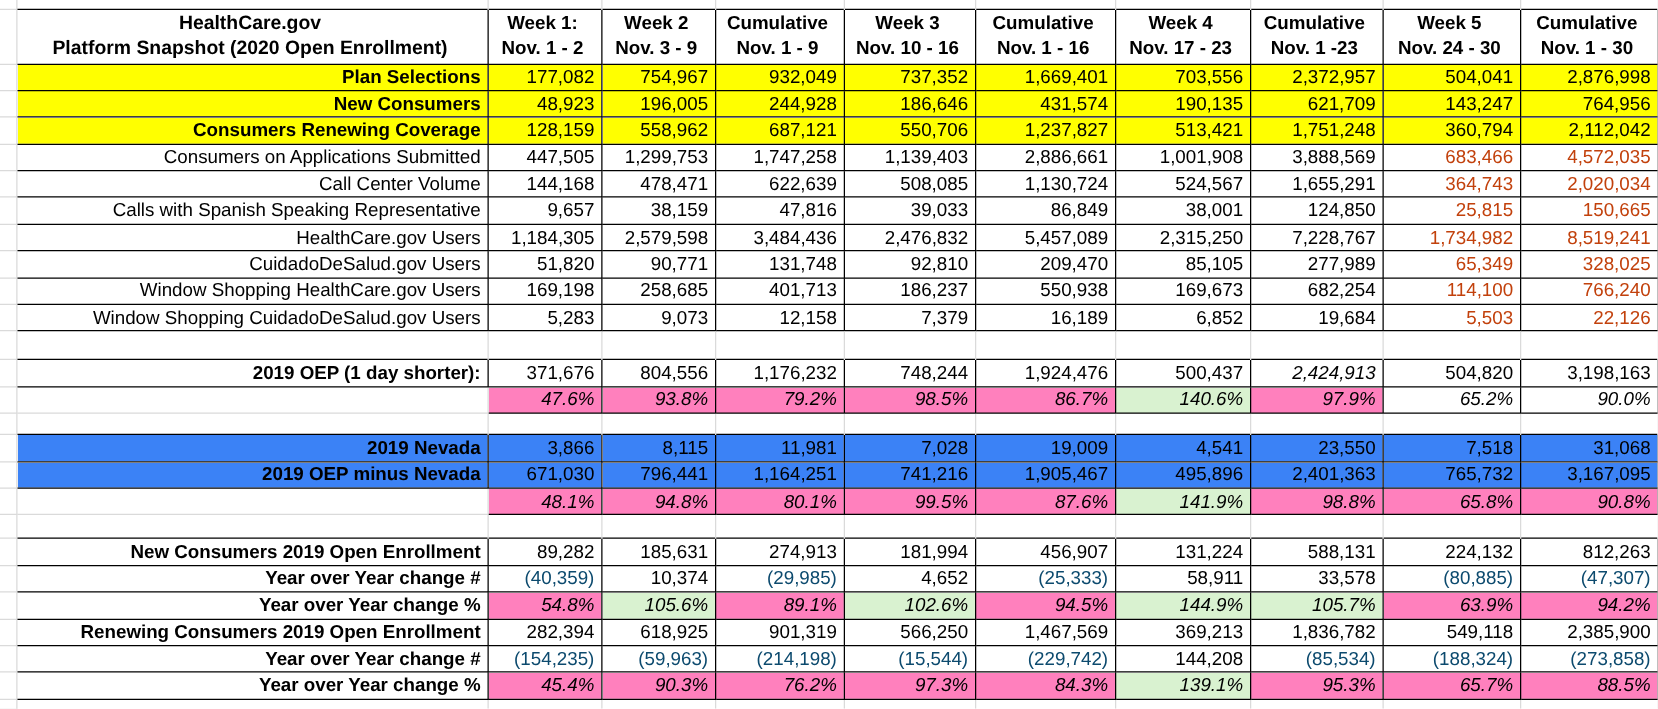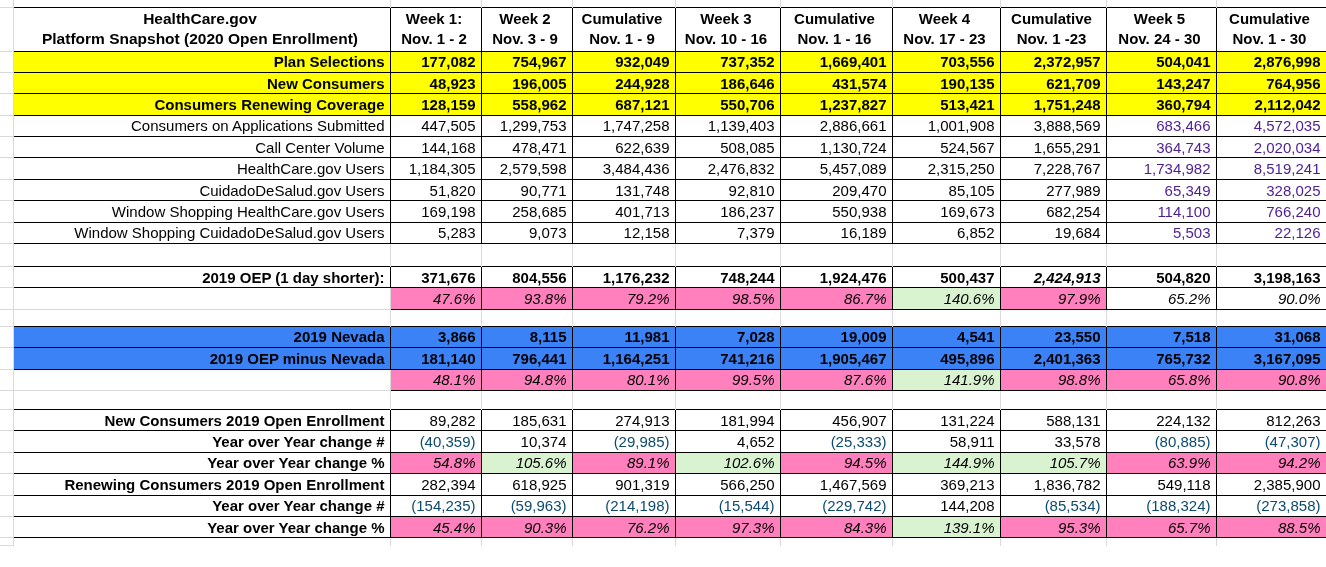--- a/index.html
+++ b/index.html
@@ -7,28 +7,28 @@
   table{border-collapse:collapse;table-layout:fixed;width:1326px;}
   td,th{height:21.4px;padding:0 5px 0 2px;white-space:nowrap;overflow:hidden;
         font-size:15px;font-weight:normal;box-sizing:border-box;vertical-align:middle;}
   .gut{padding:0;border-right:1px solid #DADADA;border-bottom:1px solid #DADADA;}
   .gl{padding:0;border-right:1px solid #DADADA;}
   .bc{border:1.5px solid #000;}
   .nb{border:none;border-right:1px solid #DADADA;border-bottom:1px solid #DADADA;}
   .lab{text-align:right;font-weight:bold;padding-left:12px;}
   .lab.reg{font-weight:normal;}
   .num{text-align:right;}
-  .bold{font-weight:bold;}
+  .bold{font-weight:normal;}
   .it{font-style:italic;}
   .yl{background:#FFFF00;}
   .or{background:#3b82f6;}
   .pk{background:#FF80BD;padding-left:16px;}
   .gr{background:#D9F2D0;margin-top:47px;}
   .red{color:#0c4a6e;}
-  .mut{color:#4c1d95;}
+  .mut{color:#c2410c;}
   .hdr{height:44px;}
   .hdr .wk{text-align:center;font-weight:bold;line-height:20px;}
   .title{text-align:center;font-weight:bold;font-size:15.5px;line-height:20px;}
   .gap td{height:auto;}
 </style>
 </head>
 <body>
 
 <div>
   <table>
@@ -162,20 +162,33 @@
           <td class="bc num">622,639</td>
           <td class="bc num">508,085</td>
           <td class="bc num">1,130,724</td>
           <td class="bc num">524,567</td>
           <td class="bc num">1,655,291</td>
           <td class="bc num mut">364,743</td>
           <td class="bc num mut">2,020,034</td>
         </tr>
         <tr>
           <td class="gut"></td>
+          <td class="bc lab reg">Calls with Spanish Speaking Representative</td>
+          <td class="bc num">9,657</td>
+          <td class="bc num">38,159</td>
+          <td class="bc num">47,816</td>
+          <td class="bc num">39,033</td>
+          <td class="bc num">86,849</td>
+          <td class="bc num">38,001</td>
+          <td class="bc num">124,850</td>
+          <td class="bc num mut">25,815</td>
+          <td class="bc num mut">150,665</td>
+        </tr>
+        <tr>
+          <td class="gut"></td>
           <td class="bc lab reg">HealthCare.gov Users</td>
           <td class="bc num">1,184,305</td>
           <td class="bc num">2,579,598</td>
           <td class="bc num">3,484,436</td>
           <td class="bc num">2,476,832</td>
           <td class="bc num">5,457,089</td>
           <td class="bc num">2,315,250</td>
           <td class="bc num">7,228,767</td>
           <td class="bc num mut">1,734,982</td>
           <td class="bc num mut">8,519,241</td>
@@ -280,21 +293,21 @@
           <td class="bc num or bold">7,028</td>
           <td class="bc num or bold">19,009</td>
           <td class="bc num or bold">4,541</td>
           <td class="bc num or bold">23,550</td>
           <td class="bc num or bold">7,518</td>
           <td class="bc num or bold">31,068</td>
         </tr>
         <tr>
           <td class="gut"></td>
           <td class="bc lab or">2019 OEP minus Nevada</td>
-          <td class="bc num or bold">181,140</td>
+          <td class="bc num or bold">671,030</td>
           <td class="bc num or bold">796,441</td>
           <td class="bc num or bold">1,164,251</td>
           <td class="bc num or bold">741,216</td>
           <td class="bc num or bold">1,905,467</td>
           <td class="bc num or bold">495,896</td>
           <td class="bc num or bold">2,401,363</td>
           <td class="bc num or bold">765,732</td>
           <td class="bc num or bold">3,167,095</td>
         </tr>
         <tr>

